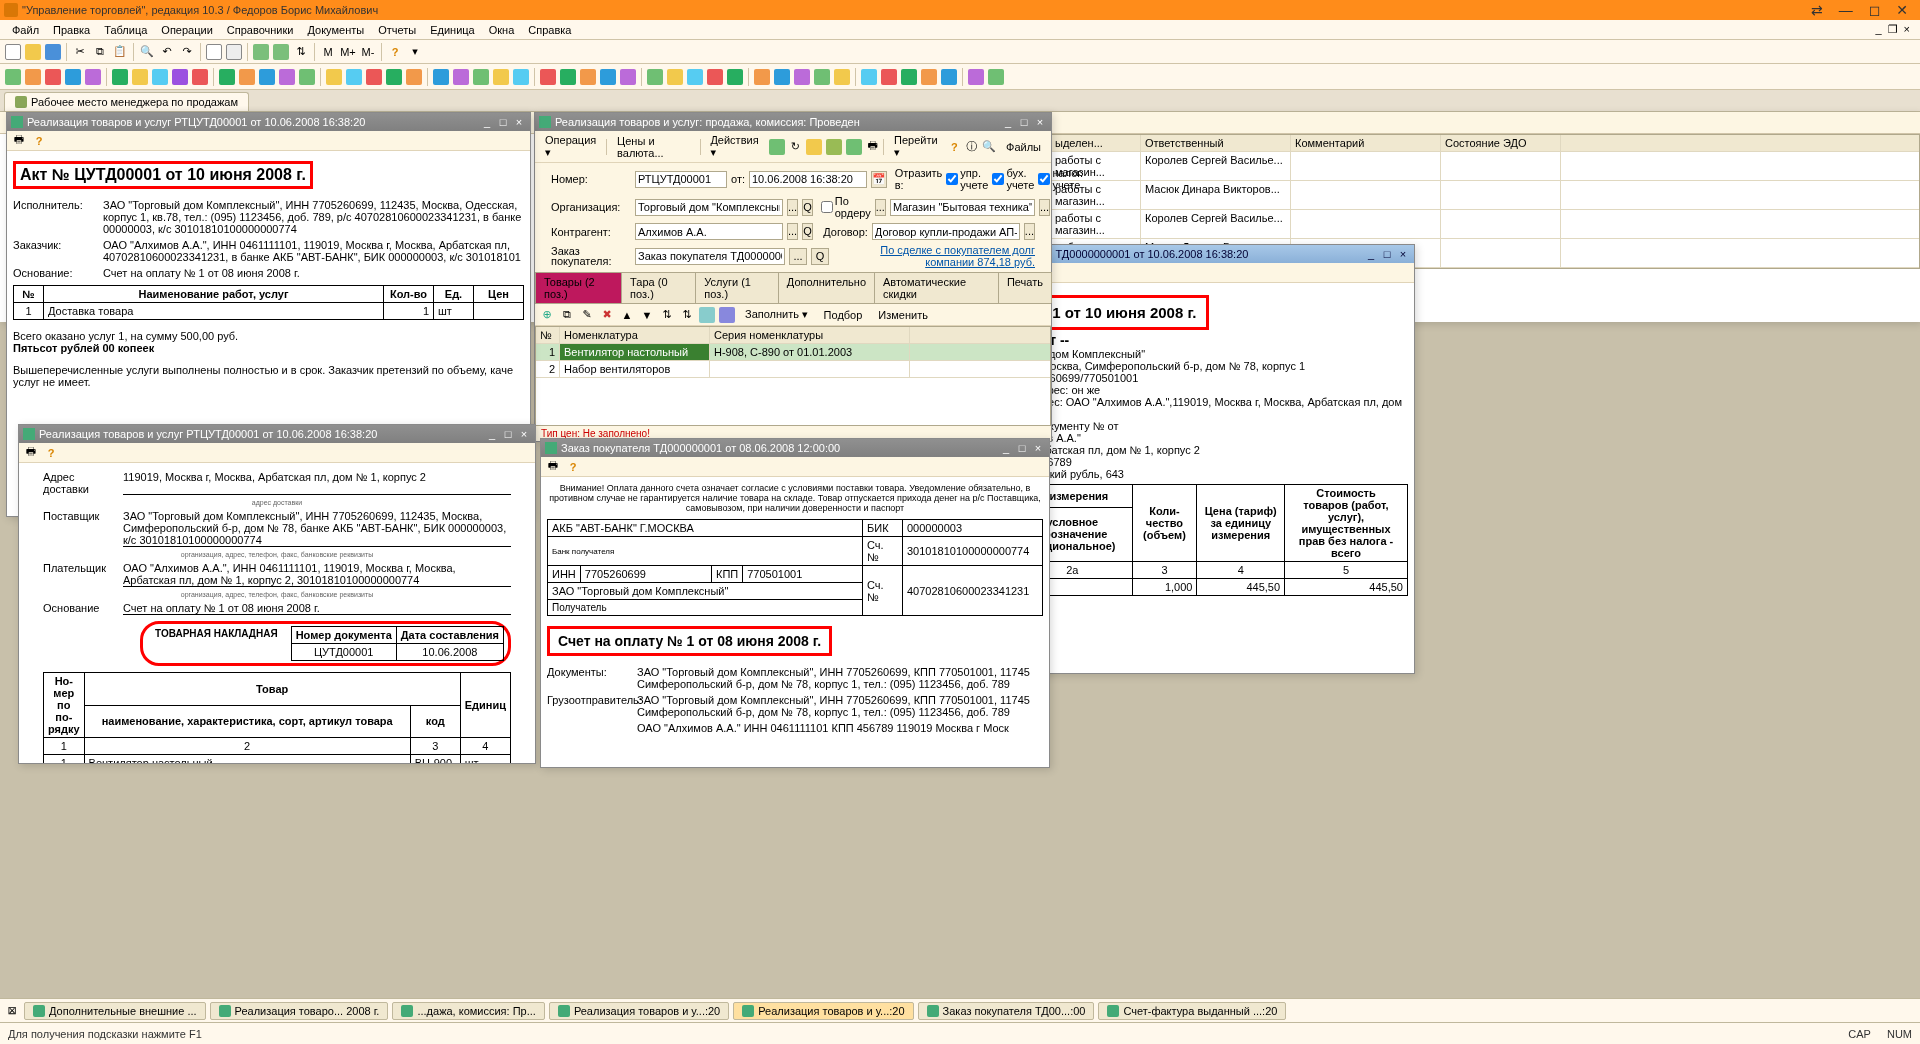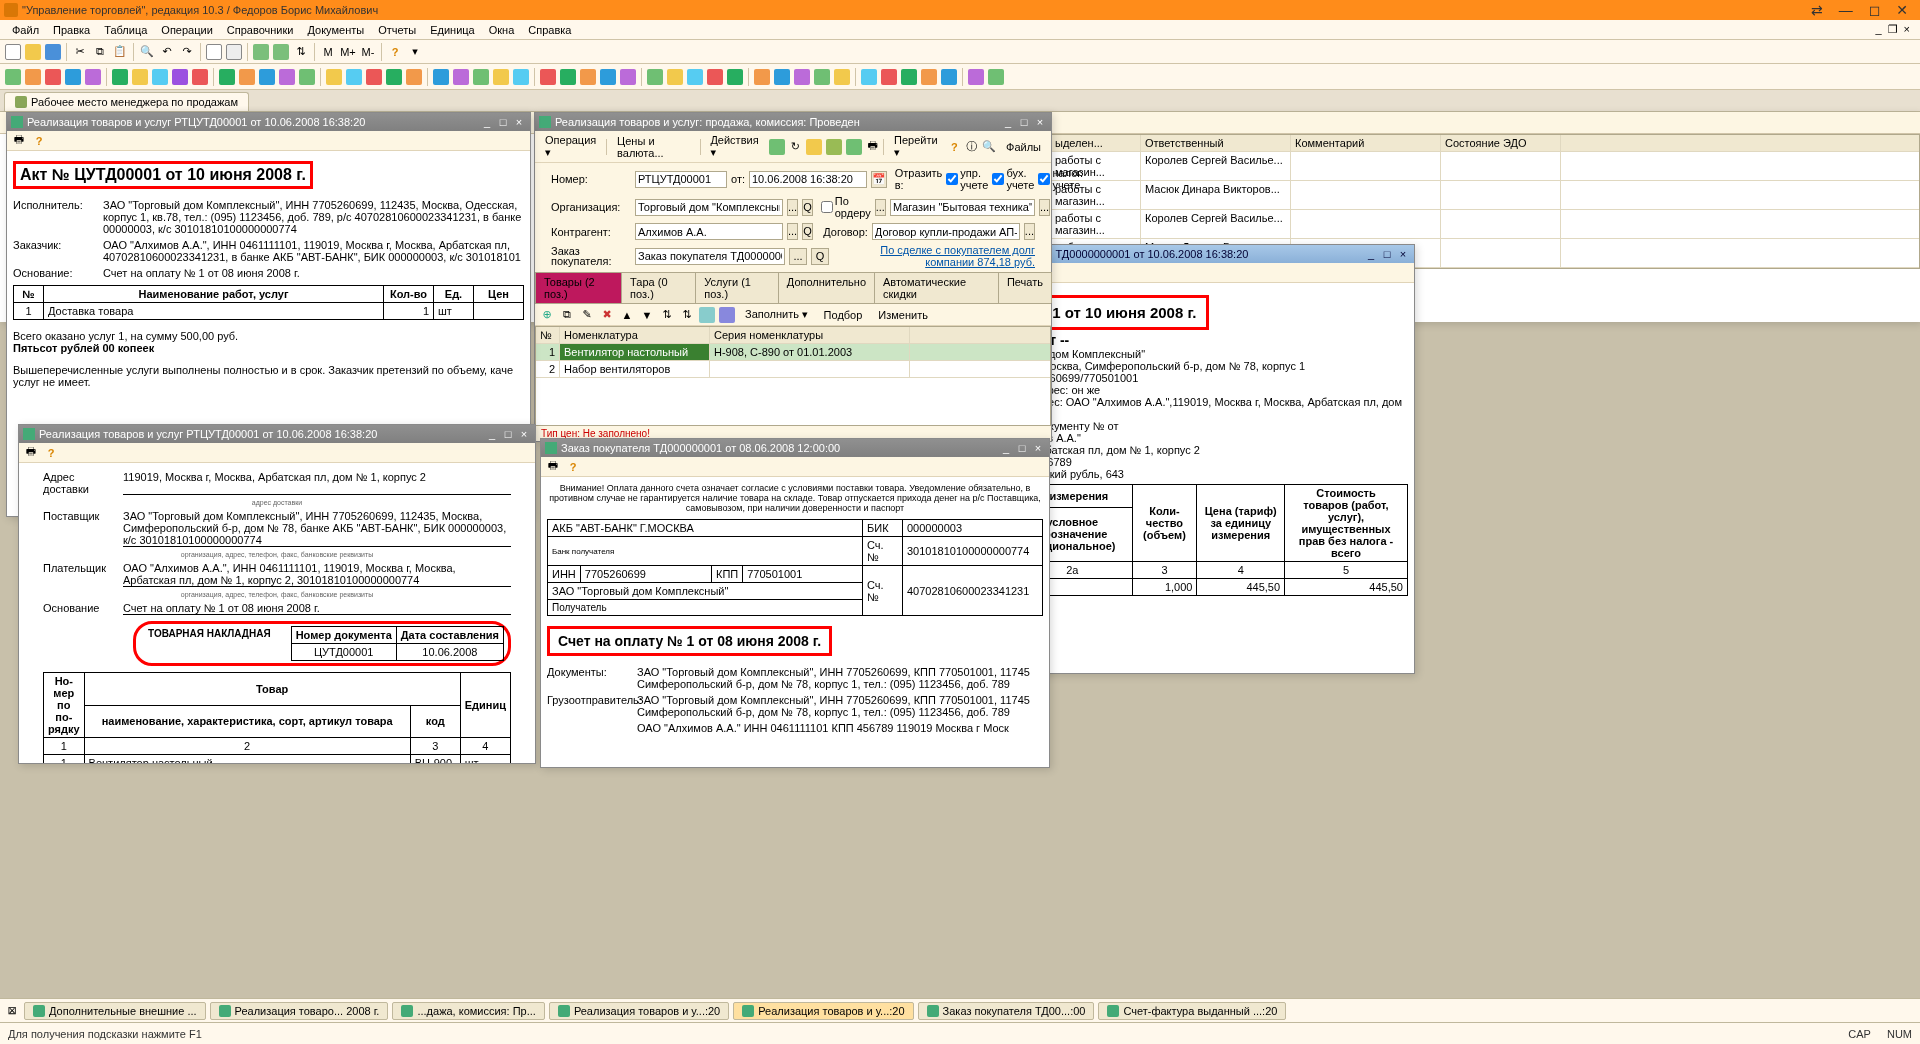--- a/index.html
+++ b/index.html
@@ -448,21 +448,21 @@
         </div>
       <div style="text-align:center;font-size:7px;color:#666">организация, адрес, телефон, факс, банковские реквизиты</div>
       <div class="field-row" style="font-size:9px">
           <div class="lbl" style="width:80px">Основание</div>
           <div class="val" style="border-bottom:1px solid #000"><span>Счет на оплату № 1 от 08 июня 2008 г.</span></div>
         </div>
 
       <div style="display:flex;align-items:center;margin:6px 0;justify-content:flex-end;">
         <div class="red-box" style="display:flex;align-items:flex-start;border-width:3px;border-radius:19px;">
           <div style="font-weight:bold;padding:2px 8px;font-size:10px">ТОВАРНАЯ НАКЛАДНАЯ</div>
-          <table class="doc-table" style="width:auto;font-size:8px;margin-left:12px">
+          <table class="doc-table" style="width:auto;font-size:8px;margin-left:5px">
             <tbody>
                 <tr>
                   <th>Номер документа</th>
                   <th>Дата составления</th>
                 </tr>
             <tr>
                   <td style="text-align:center">ЦУТД00001</td>
                   <td style="text-align:center">10.06.2008</td>
                 </tr>
           </tbody>

